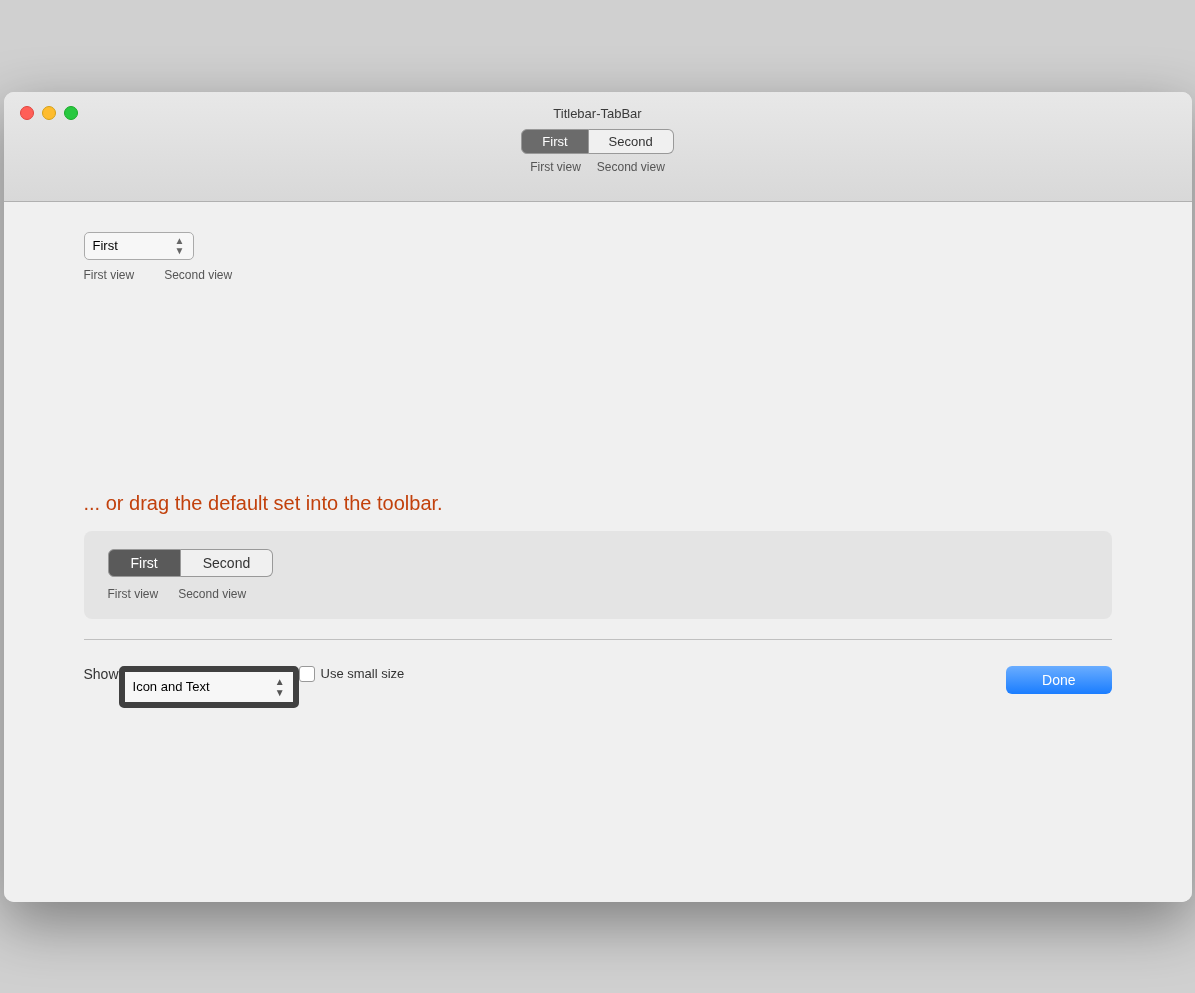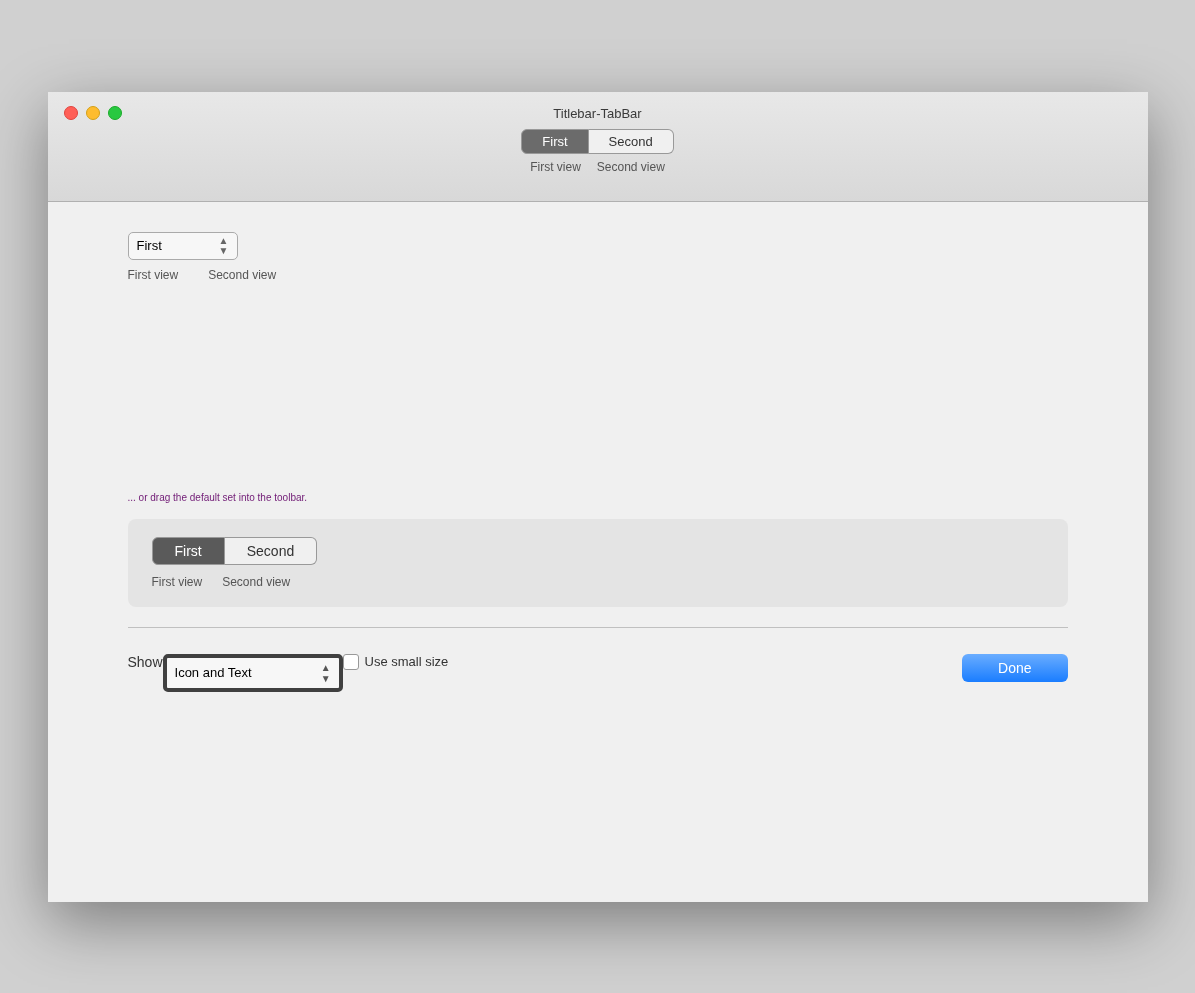--- a/index.html
+++ b/index.html
@@ -11,23 +11,23 @@
     body {
       background: #d0d0d0;
       display: flex;
       justify-content: center;
       align-items: center;
       min-height: 993px;
       font-family: -apple-system, BlinkMacSystemFont, 'San Francisco', 'Helvetica Neue', Helvetica, Arial, sans-serif;
     }
 
     .window {
-      width: 1100px;
+      width: 1188px;
       background: #ececec;
-      border-radius: 0;
+      border-radius: 10px;
       box-shadow: 0 20px 60px rgba(0,0,0,0.4);
       overflow: hidden;
     }
 
     .titlebar {
       background: linear-gradient(to bottom, #e8e8e8, #d8d8d8);
       height: 110px;
       display: flex;
       flex-direction: column;
       align-items: center;
@@ -141,22 +141,22 @@
       margin-top: 8px;
       font-size: 12px;
       color: #555;
     }
 
     .spacer {
       height: 200px;
     }
 
     .drag-default-instruction {
-      font-size: 10px;
-      color: #701a75;
+      font-size: 20px;
+      color: #c2410c;
       margin-bottom: 16px;
     }
 
     .default-set-box {
       background: #e4e4e4;
       border-radius: 8px;
       padding: 18px 24px;
       margin-bottom: 20px;
     }
 
@@ -208,21 +208,21 @@
     }
 
     .show-label {
       font-size: 14px;
       color: #333;
     }
 
     .show-select {
       display: flex;
       align-items: center;
-      border: 4px solid #404040;
+      border: 6px solid #404040;
       border-radius: 5px;
       background: #f7f7f7;
       padding: 4px 8px;
       font-size: 13px;
       width: 180px;
       justify-content: space-between;
       cursor: pointer;
     }
 
     .show-select-stepper {

